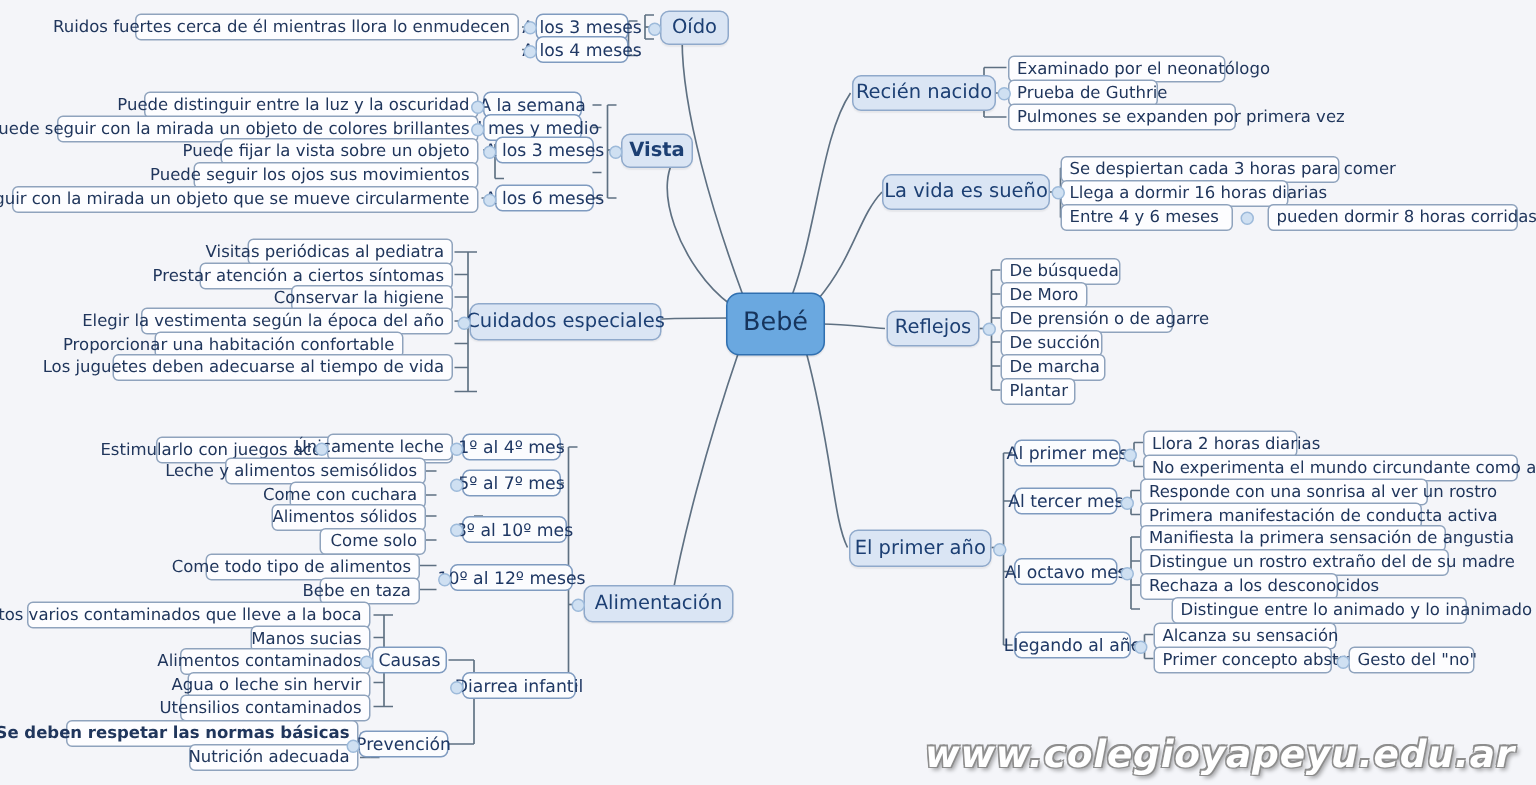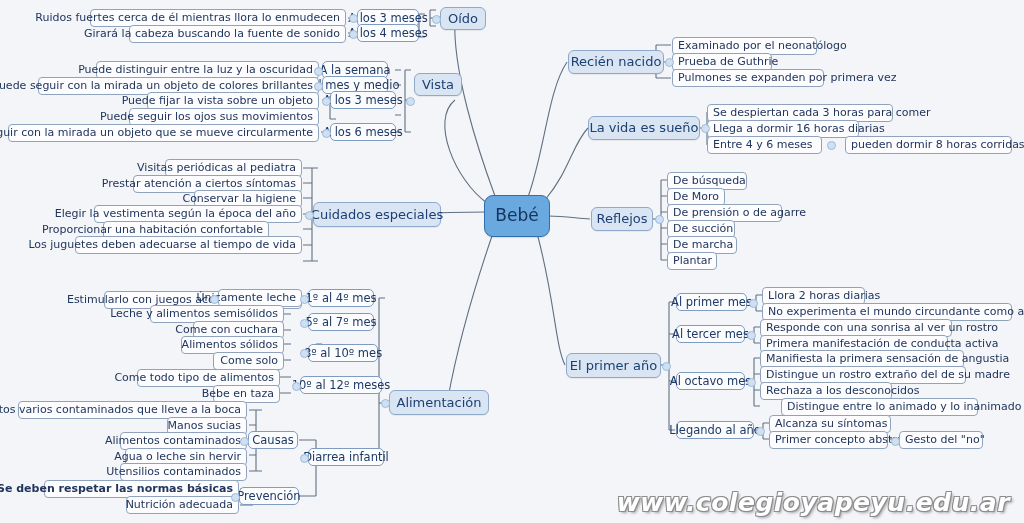--- a/index.html
+++ b/index.html
@@ -171,28 +171,25 @@
   </div>
   <div class="node n-sub" style="left:357px;top:9px;width:62px;height:18px;">
     <span>A los 3 meses</span>
   </div>
   <div class="node n-sub" style="left:357px;top:24px;width:62px;height:18px;">
     <span>A los 4 meses</span>
   </div>
   <div class="node n-leaf left" style="left:90px;top:9px;width:256px;height:18px;">
     <span>Ruidos fuertes cerca de él mientras llora lo enmudecen</span>
   </div>
-  <div class="node n-leaf left" style="left:129px;top:25px;width:217px;height:18px;">
-    <span>Girará la cabeza buscando la fuente de sonido</span>
-  </div>
   <div class="marker" style="left:432px;top:15px;"></div>
   <div class="marker" style="left:349px;top:14px;"></div>
   <div class="marker" style="left:349px;top:30px;"></div>
 
-  <div class="node n-branch" style="left:414px;top:73px;width:48px;height:23px;">
+  <div class="node n-branch" style="left:414px;top:89px;width:48px;height:23px;font-weight:bold;">
     <span>Vista</span>
   </div>
   <div class="node n-sub" style="left:322px;top:61px;width:66px;height:18px;">
     <span>A la semana</span>
   </div>
   <div class="node n-sub" style="left:322px;top:76px;width:66px;height:18px;">
     <span>Al mes y medio</span>
   </div>
   <div class="node n-sub" style="left:330px;top:91px;width:66px;height:18px;">
     <span>A los 3 meses</span>
@@ -418,21 +415,21 @@
   <div class="node n-leaf right" style="left:760px;top:366px;width:206px;height:18px;">
     <span>Distingue un rostro extraño del de su madre</span>
   </div>
   <div class="node n-leaf right" style="left:760px;top:382px;width:132px;height:18px;">
     <span>Rechaza a los desconocidos</span>
   </div>
   <div class="node n-leaf right" style="left:760px;top:398px;width:197px;height:18px;margin-left:21px;">
     <span>Distingue entre lo animado y lo inanimado</span>
   </div>
   <div class="node n-leaf right" style="left:769px;top:415px;width:122px;height:18px;">
-    <span>Alcanza su síntomas</span>
+    <span>Alcanza su sensación</span>
   </div>
   <div class="node n-leaf right" style="left:769px;top:431px;width:119px;height:18px;">
     <span>Primer concepto abstracto</span>
   </div>
   <div class="node n-leaf right" style="left:899px;top:431px;width:84px;height:18px;">
     <span>Gesto del "no"</span>
   </div>
 
   <div class="marker" style="left:662px;top:362px;"></div>
   <div class="marker" style="left:749px;top:299px;"></div>

